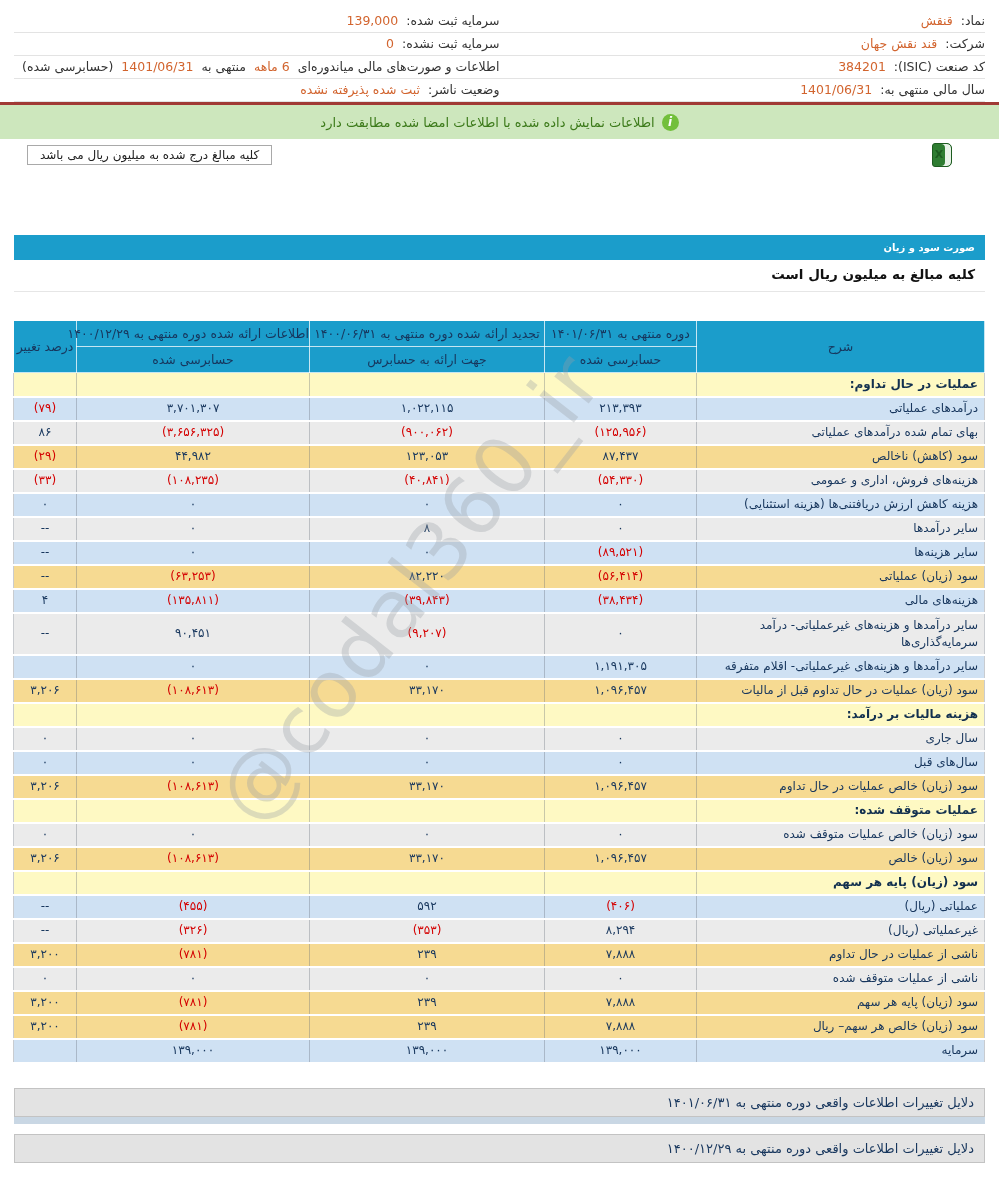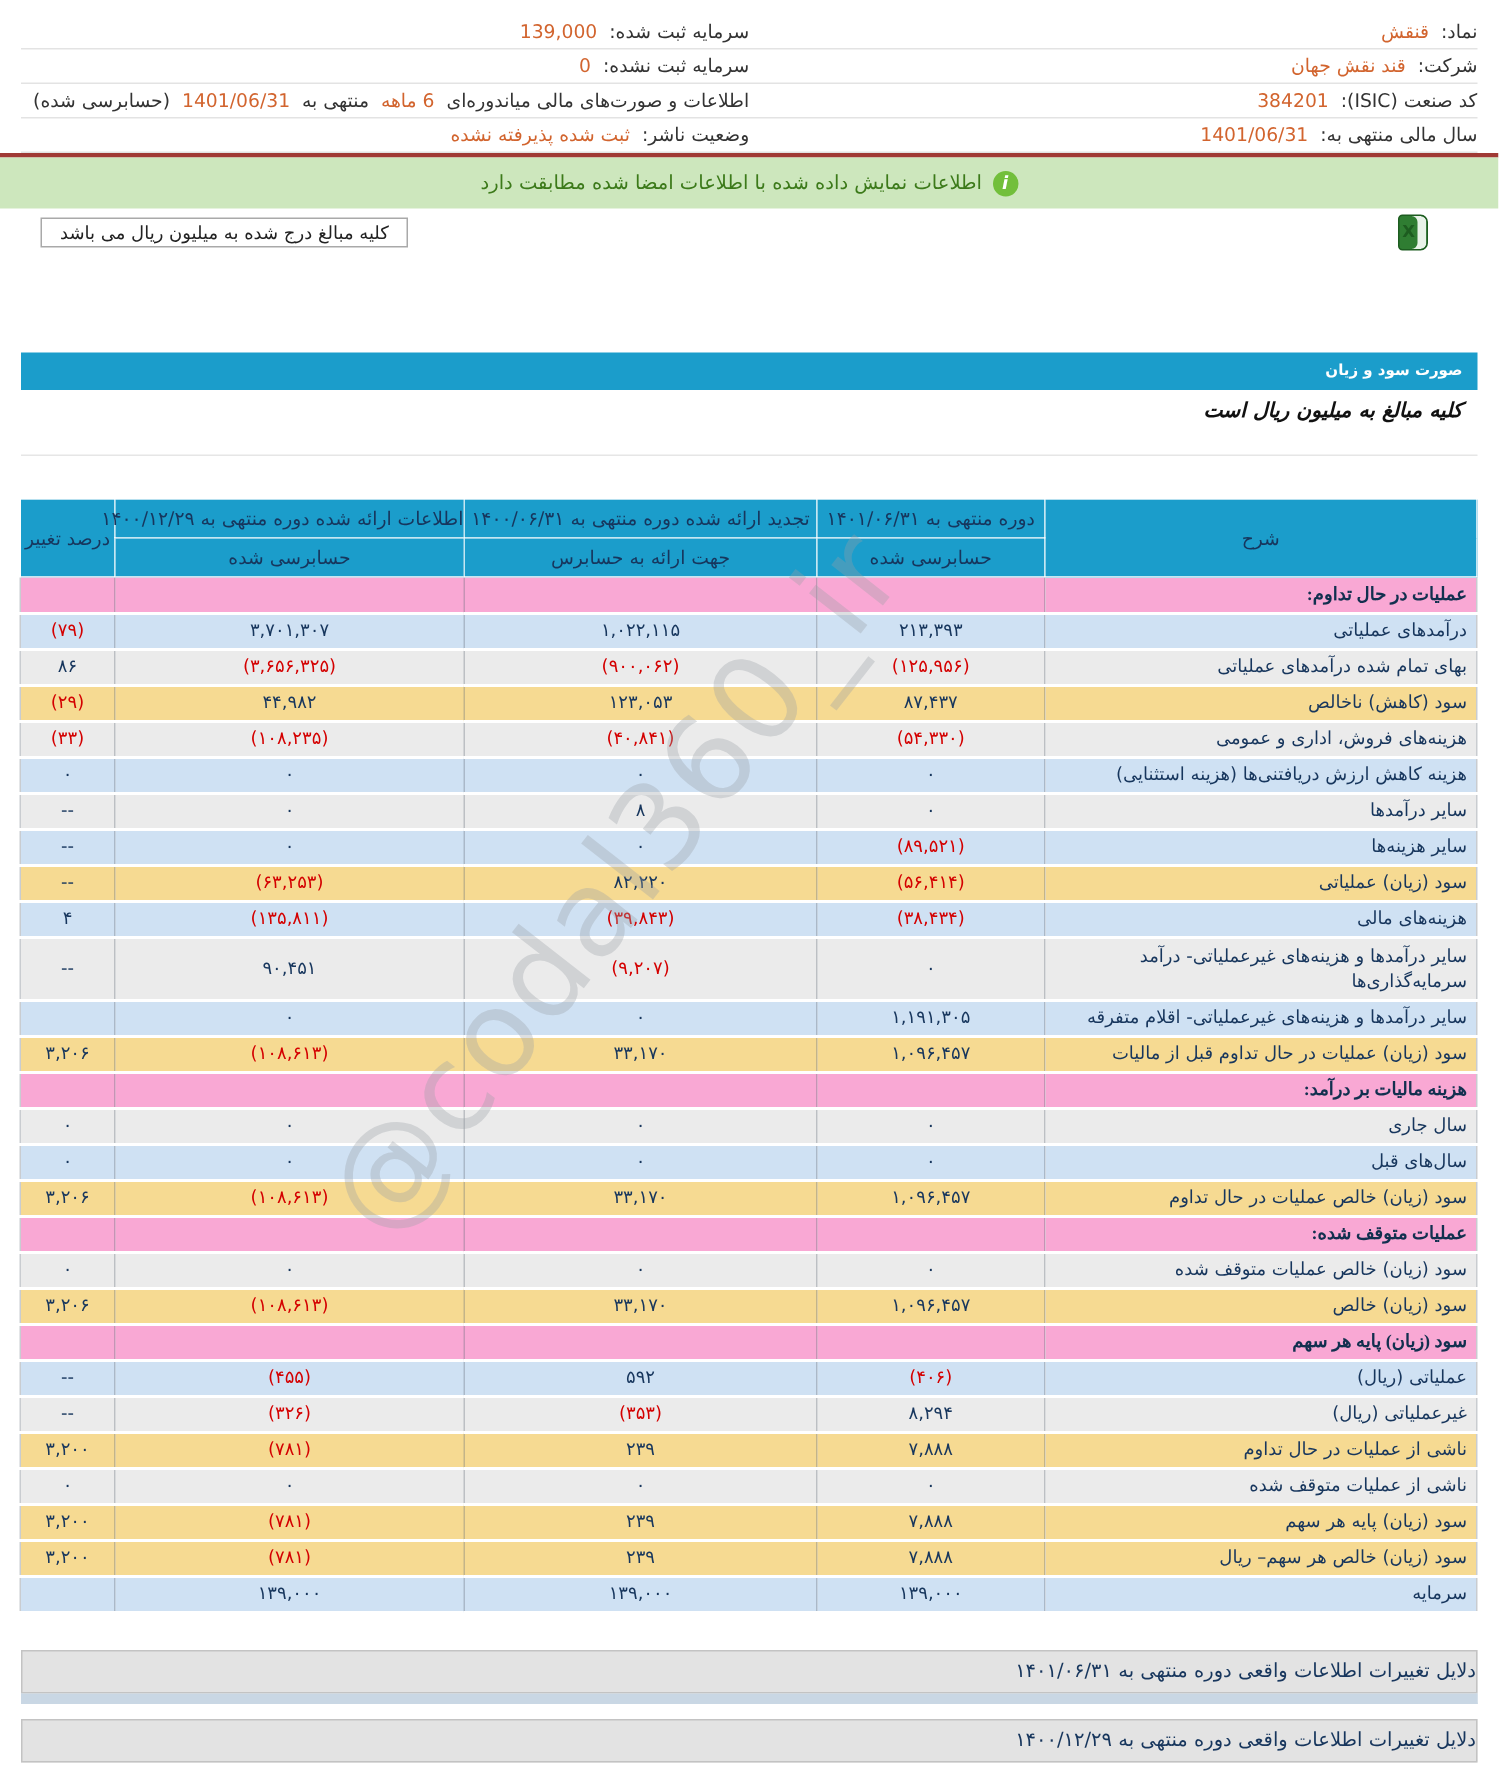--- a/index.html
+++ b/index.html
@@ -28,53 +28,53 @@
                 background:#2f7d32; border-radius:3px 5px 5px 3px; border:1px solid #1d5c20;
                 color:#fff; font-size:11px; font-weight:bold; text-align:center; line-height:22px;
                 box-shadow:inset -6px 0 0 #e8f2e8; cursor:pointer; }
   .excel-icon span{ position:relative; right:3px; color:#1d5c20;}
   .amount-box { position:absolute; left:27px; top:2px; border:1px solid #a9a9a9;
                 padding:2px 12px; font-size:12px; color:#222; background:#fff; }
 
   
   .title-bar { margin:62px 14px 0 14px; height:25px; line-height:25px; background:#1b9dcb;
                color:#fff; font-size:10px; font-weight:bold; padding:0 10px; }
-  .table-note { margin:0 14px; height:44px; line-height:29px; font-size:13.5px; font-weight:bold;
-                color:#111; padding:0 10px; border-bottom:1px solid #e6e6e6;font-style:italic; }
+  .table-note { margin:0 14px; height:32px; line-height:29px; font-size:13.5px; font-weight:bold;
+                color:#111; padding:0 10px; border-bottom:1px solid #e6e6e6; }
 
   
   table.fin { margin:28px 14px 0 14px; width:971px; border-collapse:collapse; table-layout:fixed;
               border:1px solid #a7a7a7; font-size:12px; }
   col.c-desc{width:288px;} col.c-p1{width:152px;} col.c-p2{width:235px;} col.c-p3{width:233px;} col.c-pct{width:63px;}
   thead tr { background:#1b9dcb; }
   th { background:transparent; color:#17365d; font-weight:normal; font-size:12.5px;
        height:26px; border:1px solid rgba(255,255,255,.75); text-align:center; }
   th.nowrap { white-space:nowrap; overflow:visible; }
   td { background:transparent; height:24px; padding:1px 6px; line-height:19px;
        border-left:1px solid rgba(100,110,120,.35); border-right:1px solid rgba(100,110,120,.35);
        border-bottom:2px solid #fff; color:#17365d; text-align:center; }
   td.lbl { text-align:right; white-space:nowrap; overflow:hidden; }
   tr.wrap td.lbl { white-space:normal; line-height:17px; padding-top:3px; padding-bottom:3px; }
   tr.bg-blue   { background:#cfe1f3; }
   tr.bg-gray   { background:#ebebeb; }
   tr.bg-yellow { background:#f6da92; }
-  tr.section   { background:#f9a8d4;font-family:Liberation Serif, serif; }
+  tr.section   { background:#fef9c3; }
   tr.section td.lbl { font-weight:bold; color:#12304f; }
   td.neg { color:#d40000; }
 
   
   .watermark { position:absolute; left:235px; top:765px; transform:rotate(-52deg);
                transform-origin:left center; font-size:80px; color:#9aa0a6; opacity:.33;
                letter-spacing:2px; pointer-events:none; white-space:nowrap; direction:ltr; z-index:5;}
 
   
   .footer-links { margin:24px 14px 0 14px; }
   .flink { margin-bottom:10px; }
   .flink .bar { height:29px; line-height:28px; background:#e3e3e3; border:1px solid #c3c3c3;
-                color:#17365d; font-size:13px; padding:0 0; cursor:pointer; }
+                color:#17365d; font-size:13px; padding:0 10px; cursor:pointer; }
   .flink .strip { height:7px; background:#c9d7e4; border:1px solid #c9d7e4; border-top:none; }
 </style>
 </head>
 <body>
 
 <div class="page">
 
   <div class="top-info">
     <div class="info-col">
       <div class="info-row">

